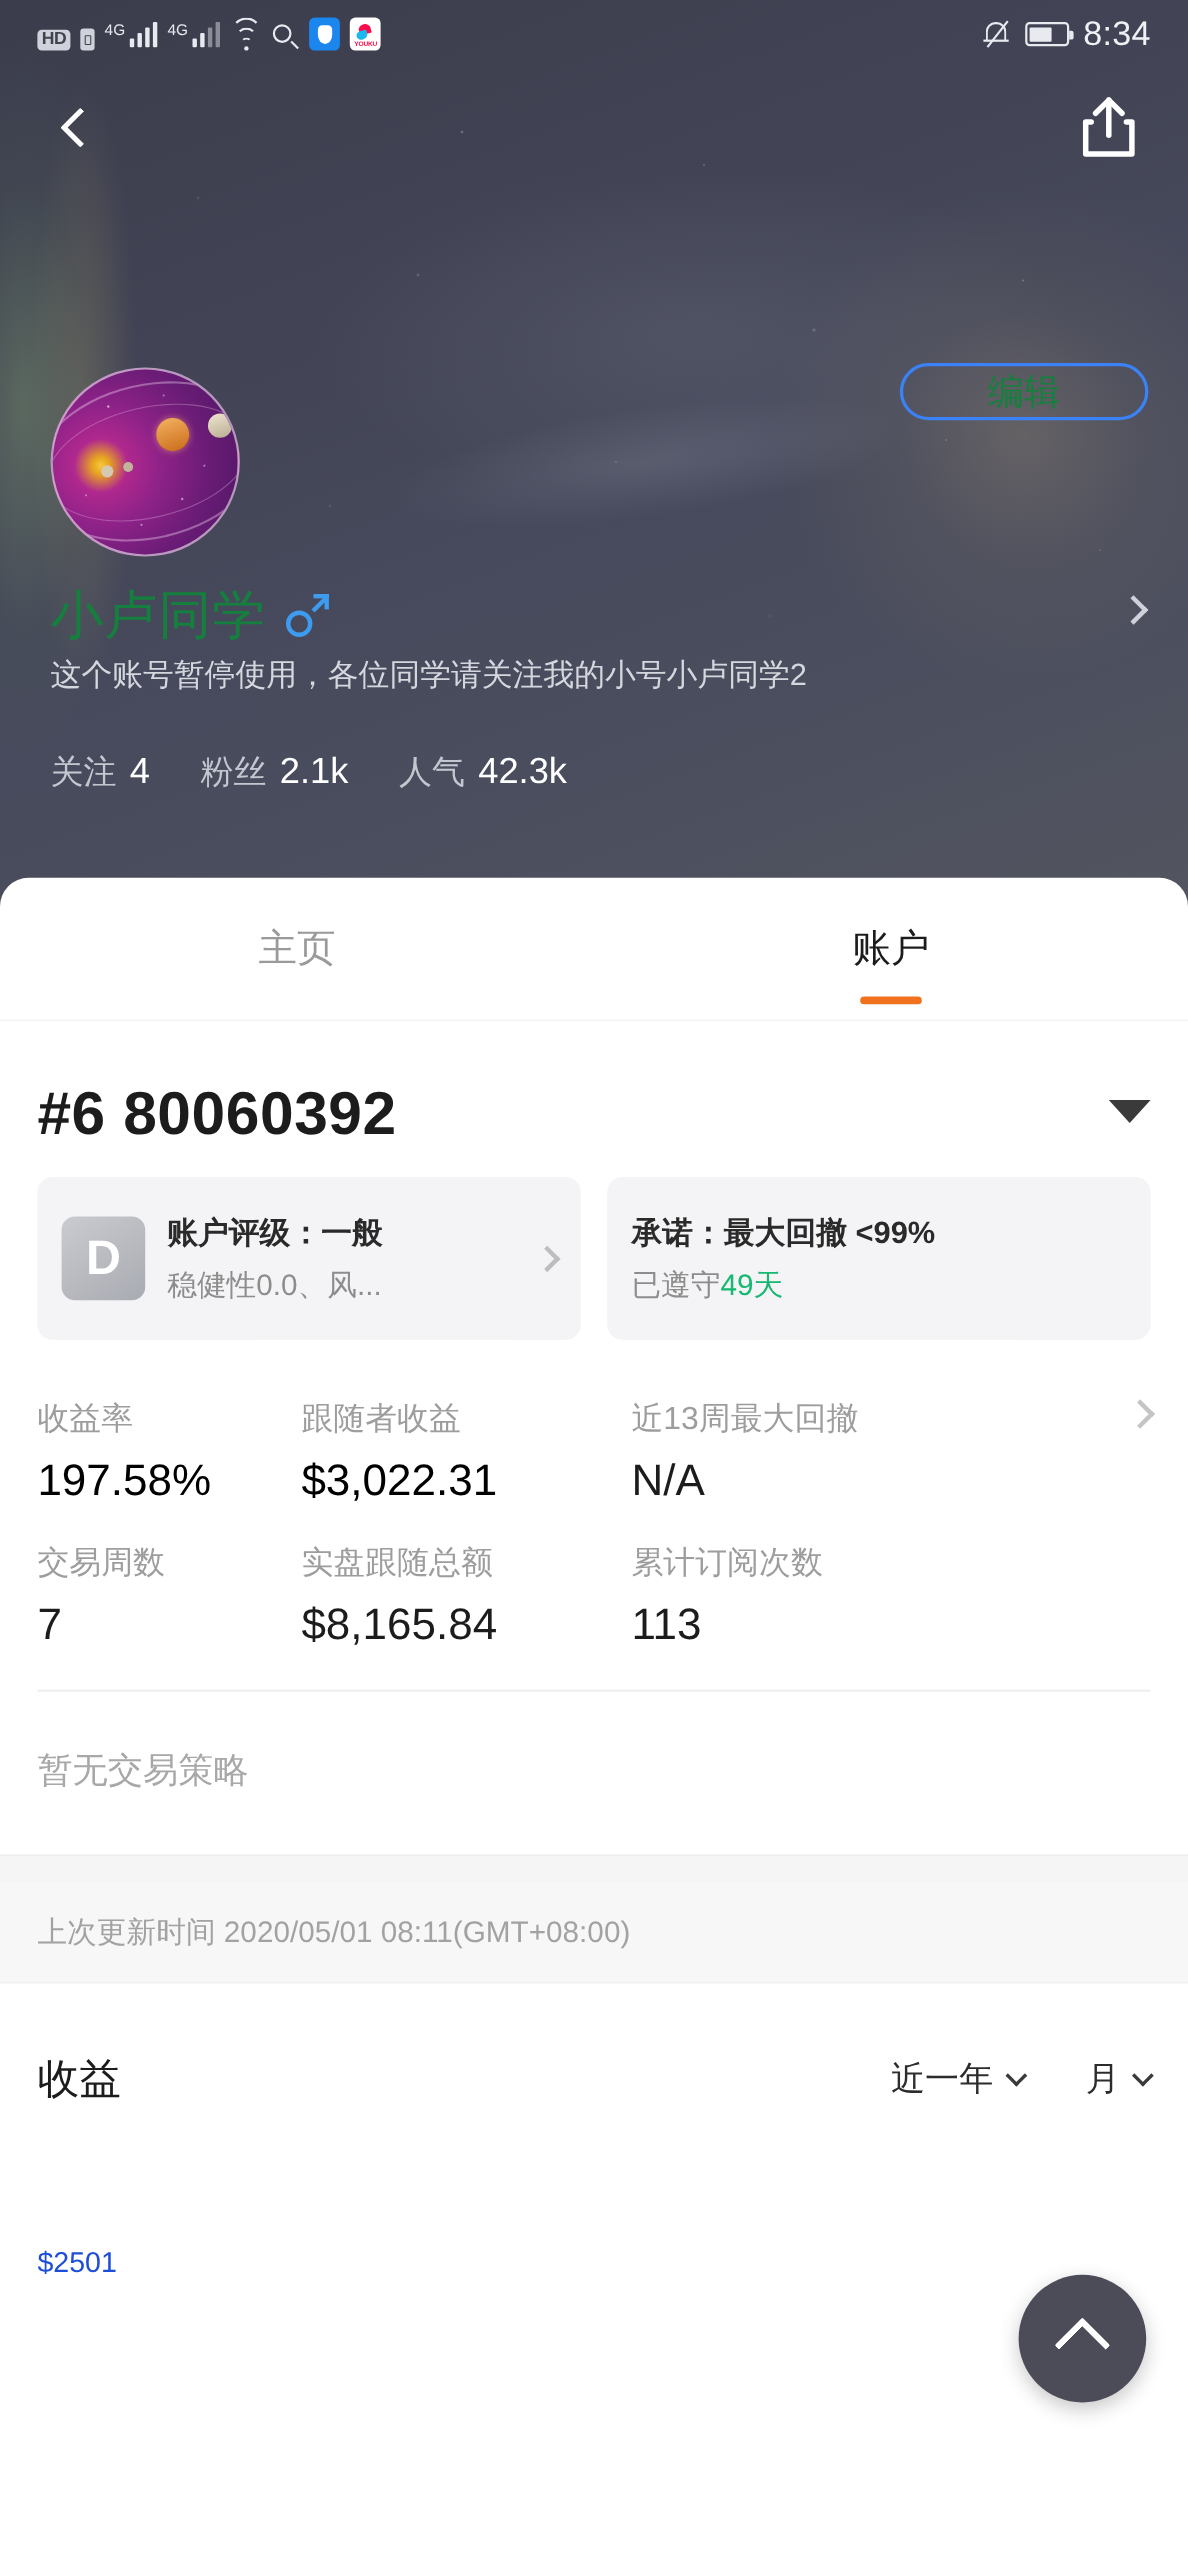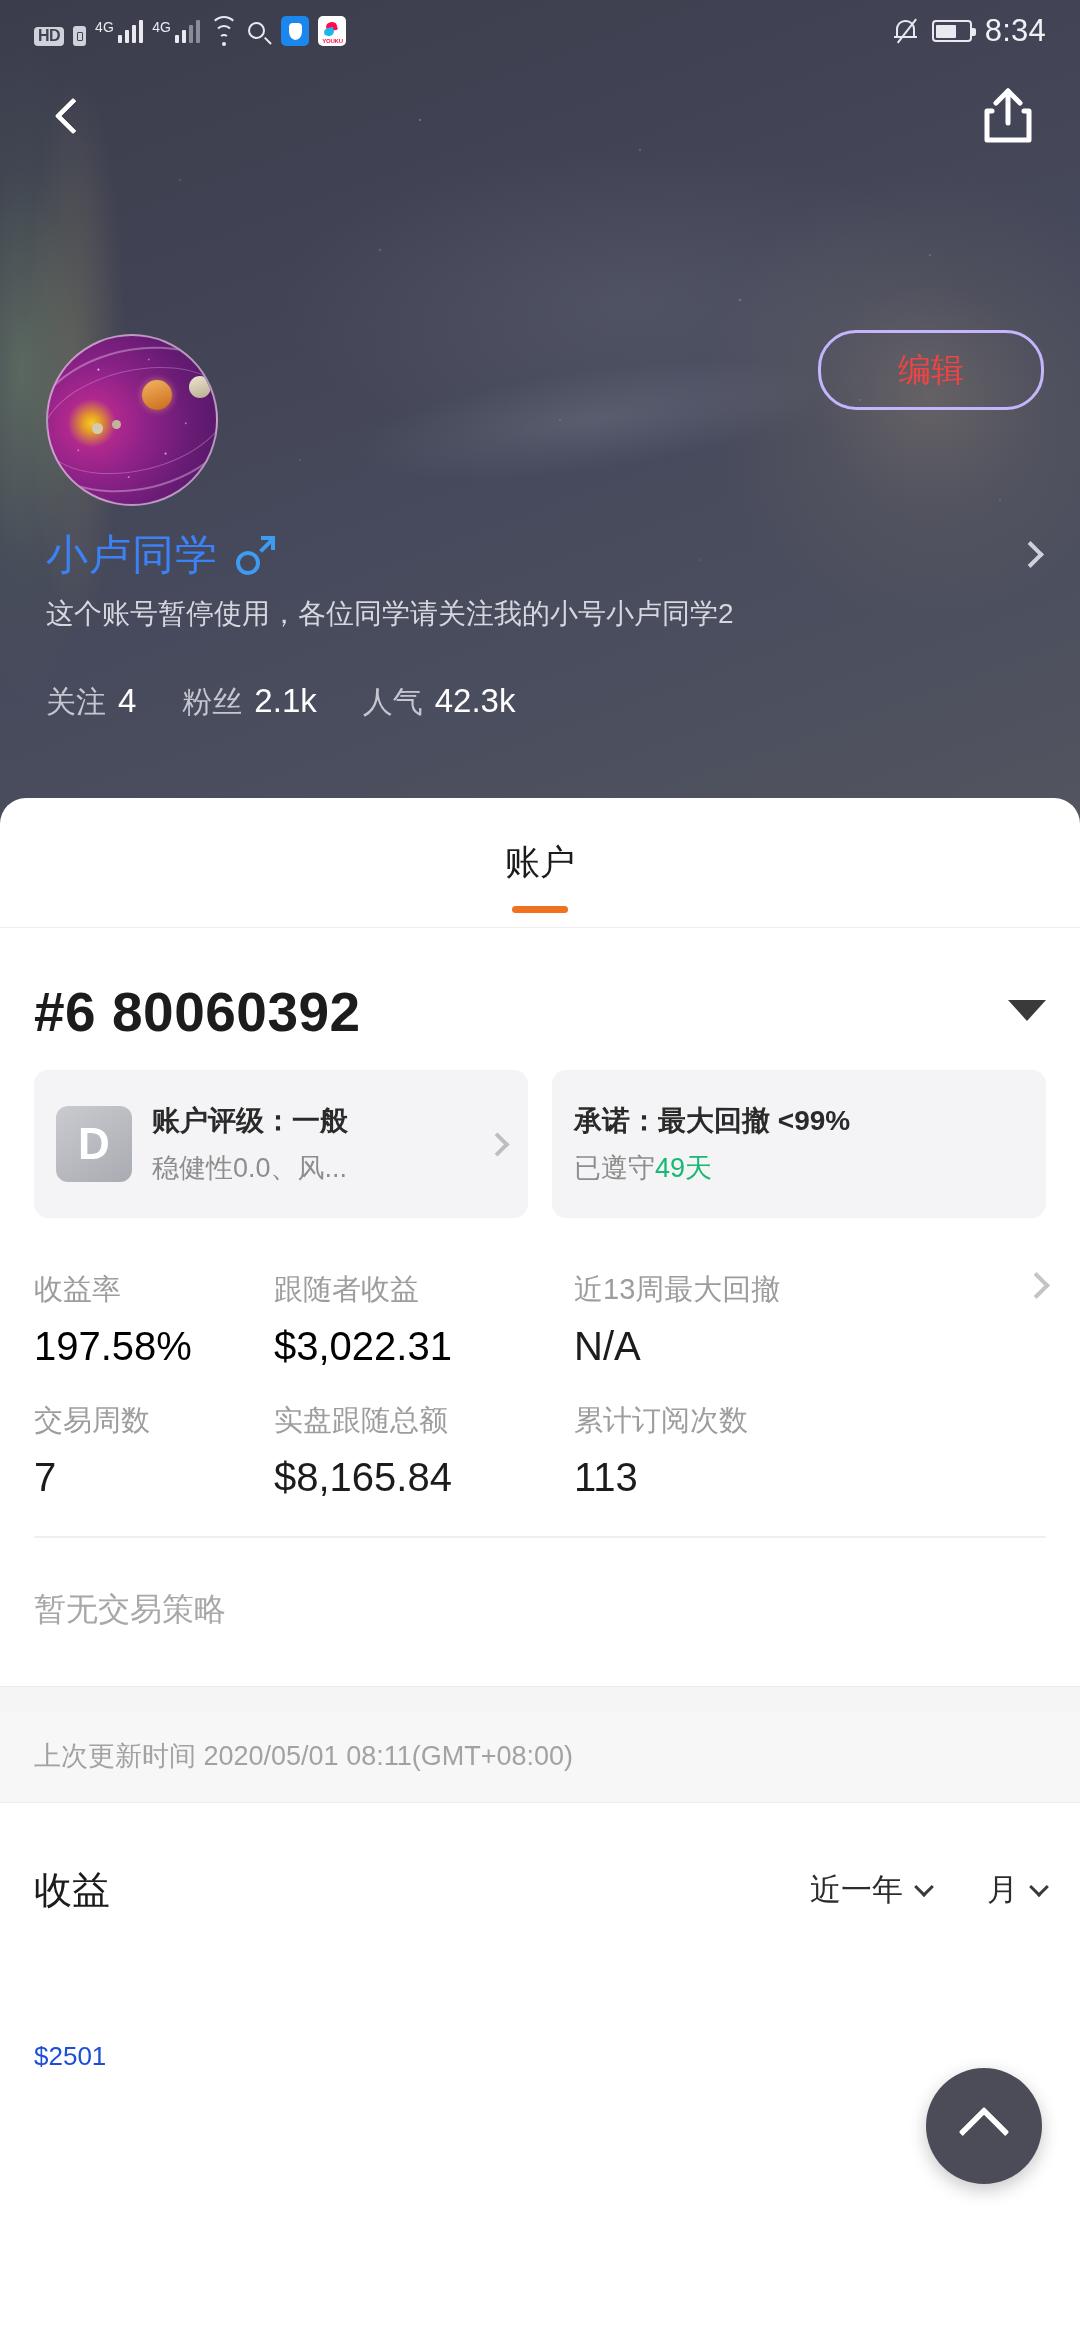--- a/index.html
+++ b/index.html
@@ -117,26 +117,26 @@
   .avatar .pl-d { position:absolute; left:38%; top:50%; width:9px; height:9px; border-radius:50%; background:#c2b49a; }
   .avatar .sparkle { position:absolute; inset:0;
     background-image:
       radial-gradient(1.6px 1.6px at 30% 20%, rgba(255,255,255,.85), transparent),
       radial-gradient(1.6px 1.6px at 70% 70%, rgba(255,255,255,.75), transparent),
       radial-gradient(1.4px 1.4px at 48% 84%, rgba(255,255,255,.65), transparent),
       radial-gradient(1.4px 1.4px at 82% 52%, rgba(255,255,255,.6), transparent),
       radial-gradient(1.4px 1.4px at 18% 68%, rgba(255,255,255,.55), transparent),
       radial-gradient(1.4px 1.4px at 60% 14%, rgba(255,255,255,.5), transparent); }
 
-  .edit-btn { position:absolute; right:36px; top:330px; width:226px; height:80px;
-    border:3px solid #c4b5fd; border-radius:38px; color:#ef4444; font-size:33px;
+  .edit-btn { position:absolute; right:36px; top:330px; width:226px; height:52px;
+    border:3px solid #3b82f6; border-radius:38px; color:#15803d; font-size:33px;
     background:transparent; display:flex; align-items:center; justify-content:center; z-index:15; }
 
   .uname-row { position:absolute; left:46px; top:527px; display:flex; align-items:center; gap:18px; z-index:12; }
-  .uname { font-size:42px; color:#3b82f6; letter-spacing:1px; }
+  .uname { font-size:48px; color:#15803d; letter-spacing:1px; }
   .gender { width:40px; height:40px; position:relative; }
   .gender .circle { position:absolute; left:0; bottom:0; width:24px; height:24px;
     border:4px solid #3d9bf0; border-radius:50%; }
   .gender .arrow { position:absolute; right:2px; top:1px; width:19px; height:4px;
     background:#3d9bf0; transform:rotate(-45deg); transform-origin:right center; }
   .gender .ah1 { position:absolute; right:1px; top:1px; width:14px; height:4px; background:#3d9bf0; }
   .gender .ah2 { position:absolute; right:1px; top:1px; width:4px; height:14px; background:#3d9bf0; }
 
   .bio { position:absolute; left:46px; top:595px; font-size:28px; color:#d5d7de; z-index:12; }
   .stats-hero { position:absolute; left:46px; top:682px; display:flex; align-items:baseline; gap:46px; z-index:12; }
@@ -336,20 +336,21 @@
     </span>
     <span class="pair">
       <span class="lbl">人气</span>
       <span class="val">42.3k</span>
     </span>
   </div>
 
   <div class="sheet">
 
     <div class="tabbar-top">
+      <div class="tab inactive">主页</div>
       <div class="tab active">账户</div>
     </div>
 
     <div class="acct-head">
       <div class="acct-id">#6 80060392</div>
       <div class="acct-caret"></div>
     </div>
 
 
     <div class="cards">

